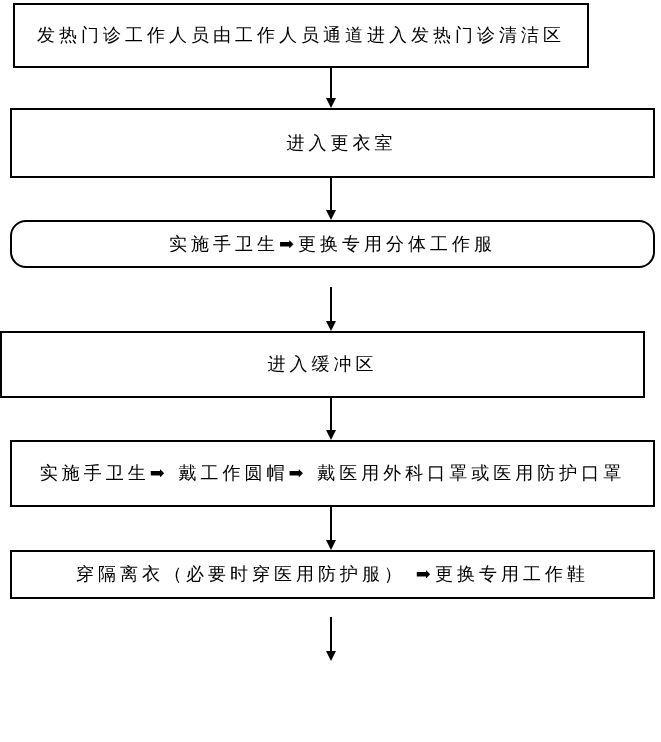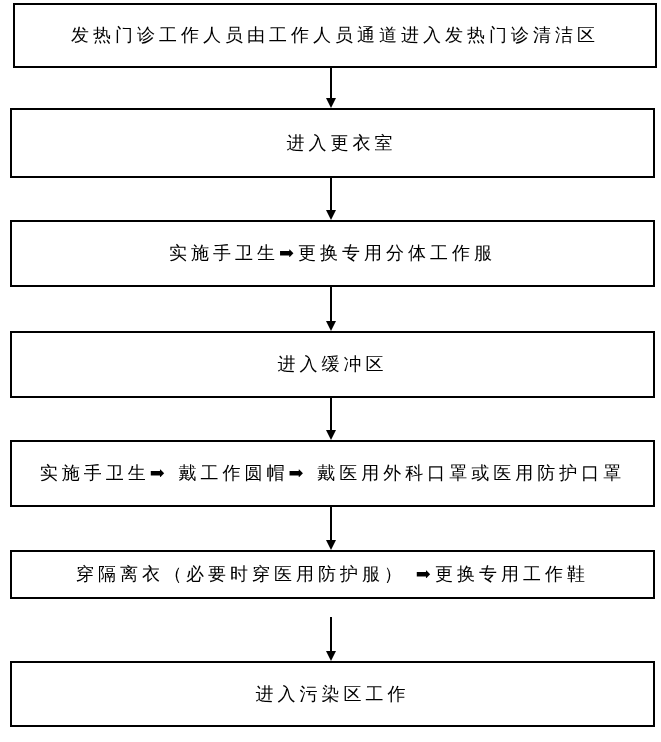--- a/index.html
+++ b/index.html
@@ -55,48 +55,48 @@
     border-left: 5px solid transparent;
     border-right: 5px solid transparent;
     border-top: 10px solid #000000;
   }
 </style>
 </head>
 <body>
 
 <div class="canvas">
 
-  <div class="box" style="left:13px; top:3px; width:644px; height:65px;">
+  <div class="box" style="left:13px; top:3px; width:576px; height:65px;">
     <span class="label">发热门诊工作人员由工作人员通道进入发热门诊清洁区</span>
   </div>
 
   <div class="arrow" style="top:67px; height:41px;">
     <span class="arrow-line"></span>
     <span class="arrow-head"></span>
   </div>
 
   <div class="box" style="left:10px; top:108px; width:645px; height:70px;padding-left:24px;">
     <span class="label">进入更衣室</span>
   </div>
 
   <div class="arrow" style="top:178px; height:42px;">
     <span class="arrow-line"></span>
     <span class="arrow-head"></span>
   </div>
 
-  <div class="box" style="left:10px; top:220px; width:645px; height:67px;">
+  <div class="box" style="left:10px; top:220px; width:645px; height:48px;border-radius:16px;">
     <span class="label">实施手卫生➡更换专用分体工作服</span>
   </div>
 
   <div class="arrow" style="top:287px; height:44px;">
     <span class="arrow-line"></span>
     <span class="arrow-head"></span>
   </div>
 
-  <div class="box" style="left:10px; top:331px; width:645px; height:67px;">
+  <div class="box" style="left:0; top:331px; width:645px; height:67px;">
     <span class="label">进入缓冲区</span>
   </div>
 
   <div class="arrow" style="top:398px; height:42px;">
     <span class="arrow-line"></span>
     <span class="arrow-head"></span>
   </div>
 
   <div class="box" style="left:10px; top:440px; width:645px; height:67px;text-align:right;">
     <span class="label">实施手卫生➡ 戴工作圆帽➡ 戴医用外科口罩或医用防护口罩</span>
@@ -109,17 +109,14 @@
 
   <div class="box" style="left:10px; top:550px; width:645px; height:49px;">
     <span class="label">穿隔离衣（必要时穿医用防护服） ➡更换专用工作鞋</span>
   </div>
 
   <div class="arrow" style="top:617px; height:44px;">
     <span class="arrow-line"></span>
     <span class="arrow-head"></span>
   </div>
 
-  <div class="box" style="left:10px; top:661px; width:645px; height:66px;">
-    <span class="label">进入污染区工作</span>
-  </div>
 
 </div>
 
 </body></html>

